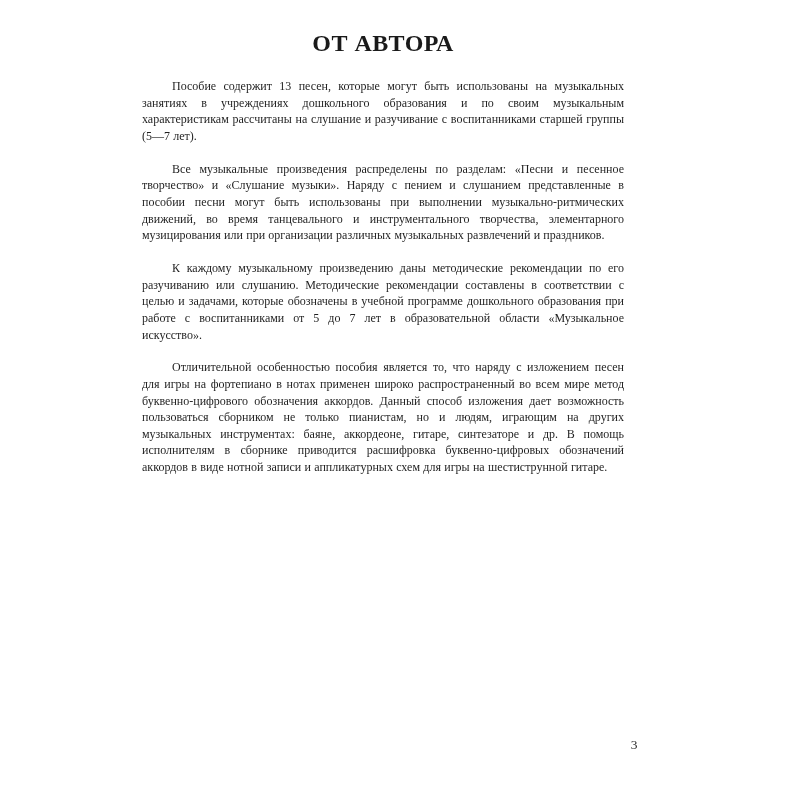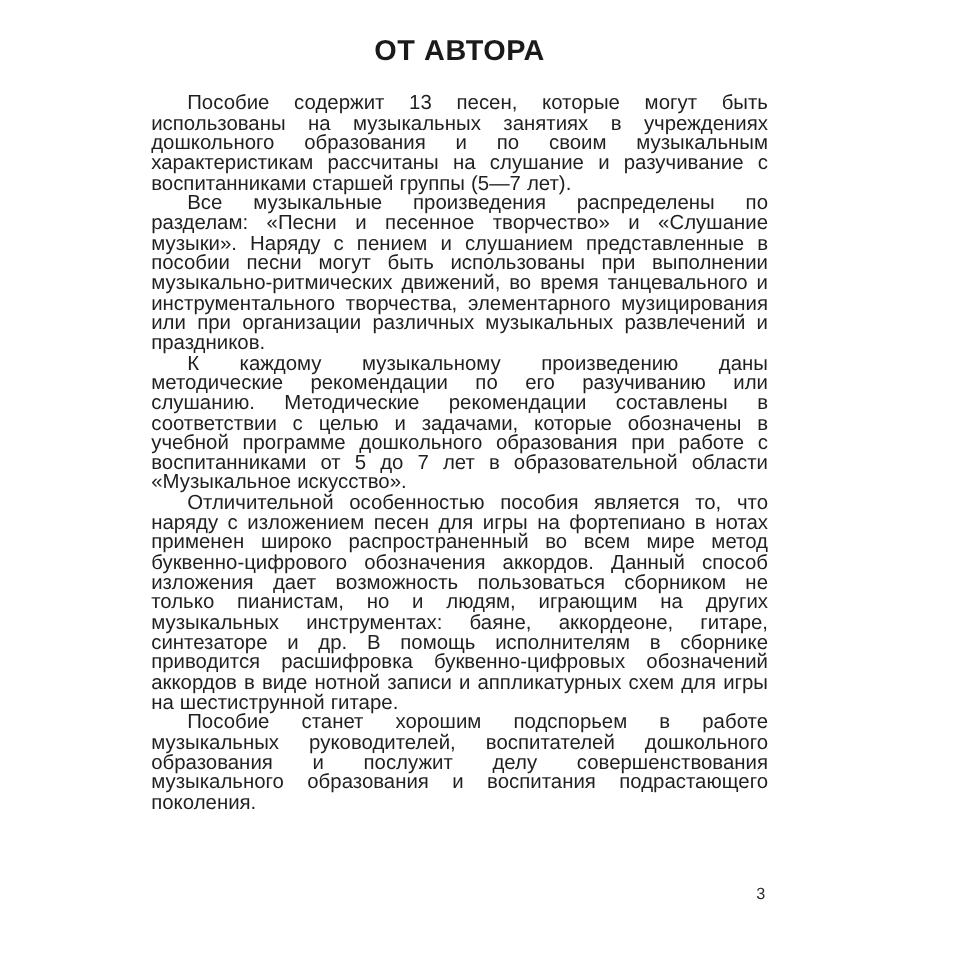--- a/index.html
+++ b/index.html
@@ -6,41 +6,41 @@
     margin: 0;
     padding: 0;
     background: #ffffff;
   }
   .page {
     position: relative;
     width: 772px;
     height: 800px;
     background: #ffffff;
     overflow: hidden;
-    font-family: Liberation Sans, sans-serif;
+    font-family: Liberation Serif, serif;
     color: #1f1f1f;
   }
   .content {
     position: absolute;
     left: 126px;
     top: 28px;
     width: 514px;
   }
   .doc-title {
     text-align: center;
     font-size: 24px;
     font-weight: bold;
     letter-spacing: 0.5px;
     line-height: 30px;
     color: #1a1a1a;
     margin: 0 0 20px 0;
   }
   .body-text p {
-    margin: 0;
-    font-size: 17px;
+    margin: 16px;
+    font-size: 12px;
     line-height: 16.65px;
     text-align: justify;
     text-indent: 30px;
     word-spacing: 0.3px;
   }
   .page-number {
     position: absolute;
     left: 626px;
     top: 737px;
     width: 16px;
@@ -53,17 +53,16 @@
 <body>
 
 <div class="page">
   <div class="content">
     <h1 class="doc-title">ОТ АВТОРА</h1>
     <div class="body-text">
       <p>Пособие содержит 13 песен, которые могут быть использованы на музыкальных занятиях в учреждениях дошкольного образования и по своим музыкальным характеристикам рассчитаны на слушание и разучивание с воспитанниками старшей группы (5—7 лет).</p>
       <p>Все музыкальные произведения распределены по разделам: «Песни и песенное творчество» и «Слушание музыки». Наряду с пением и слушанием представленные в пособии песни могут быть использованы при выполнении музыкально-ритмических движений, во время танцевального и инструментального творчества, элементарного музицирования или при организации различных музыкальных развлечений и праздников.</p>
       <p>К каждому музыкальному произведению даны методические рекомендации по его разучиванию или слушанию. Методические рекомендации составлены в соответствии с целью и задачами, которые обозначены в учебной программе дошкольного образования при работе с воспитанниками от 5 до 7 лет в образовательной области «Музыкальное искусство».</p>
       <p>Отличительной особенностью пособия является то, что наряду с изложением песен для игры на фортепиано в нотах применен широко распространенный во всем мире метод буквенно-цифрового обозначения аккордов. Данный способ изложения дает возможность пользоваться сборником не только пианистам, но и людям, играющим на других музыкальных инструментах: баяне, аккордеоне, гитаре, синтезаторе и др. В помощь исполнителям в сборнике приводится расшифровка буквенно-цифровых обозначений аккордов в виде нотной записи и аппликатурных схем для игры на шестиструнной гитаре.</p>
-      <p>Пособие станет хорошим подспорьем в работе музыкальных руководителей, воспитателей дошкольного образования и послужит делу совершенствования музыкального образования и воспитания подрастающего поколения.</p>
     </div>
   </div>
   <div class="page-number">3</div>
 </div>
 
 </body></html>

